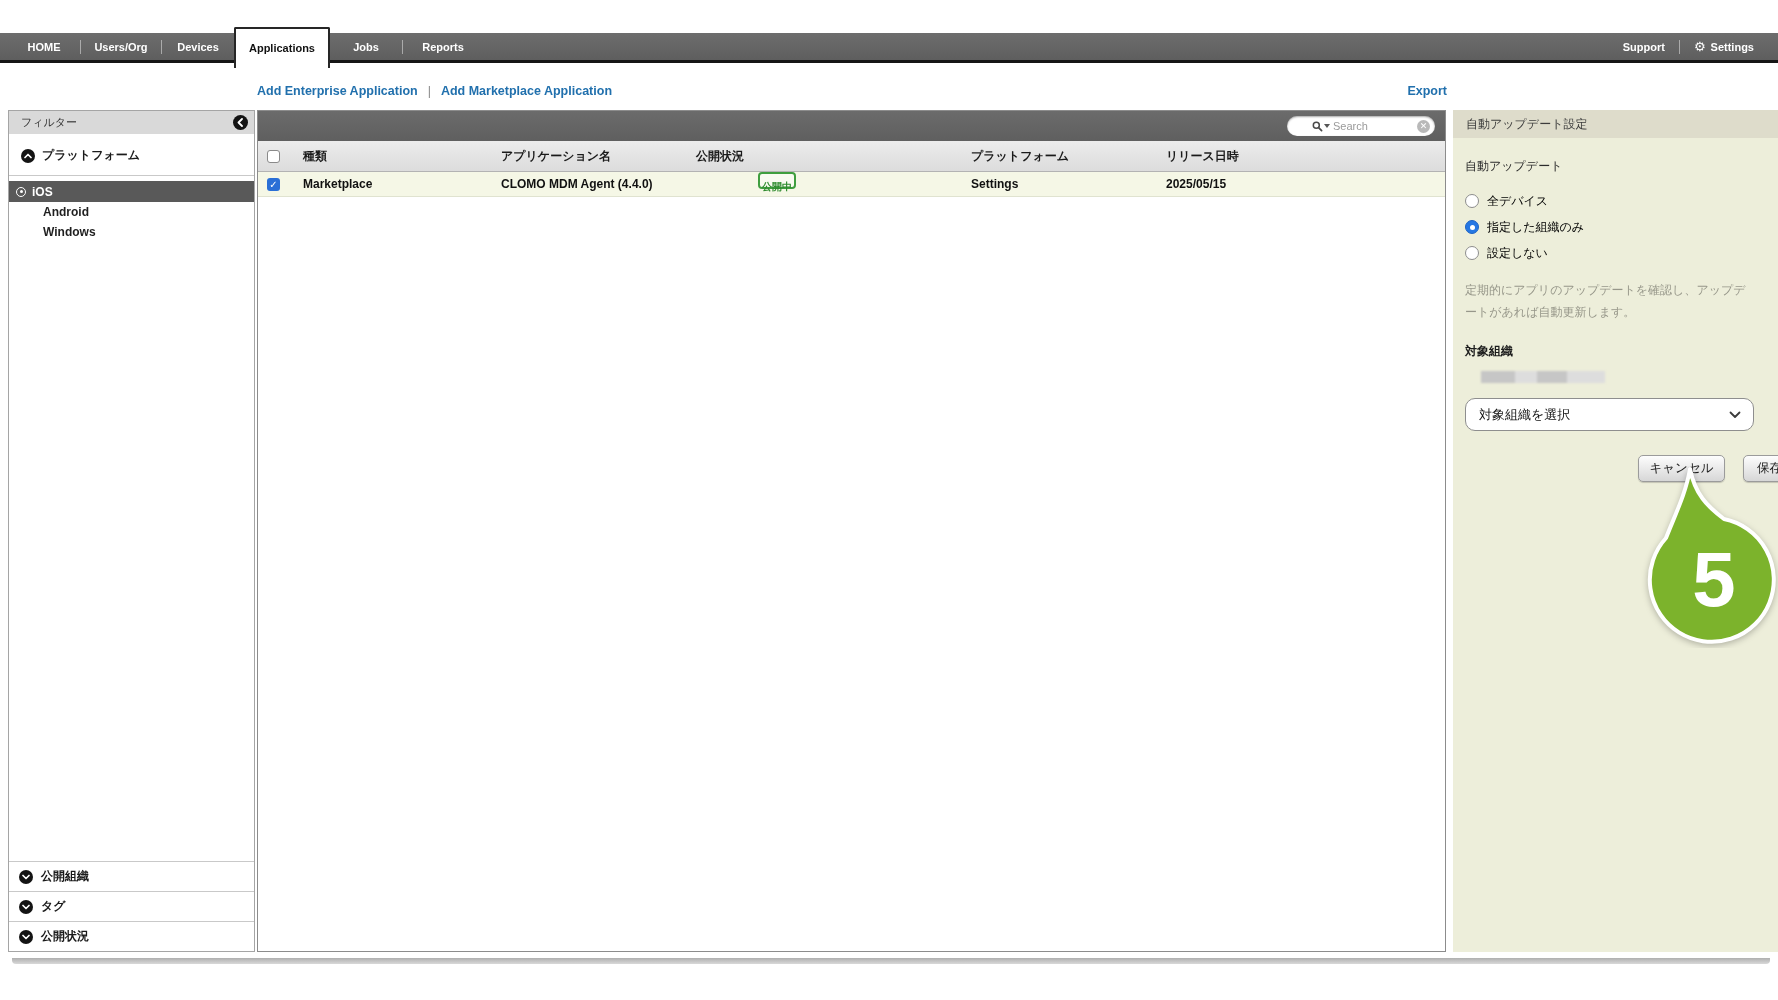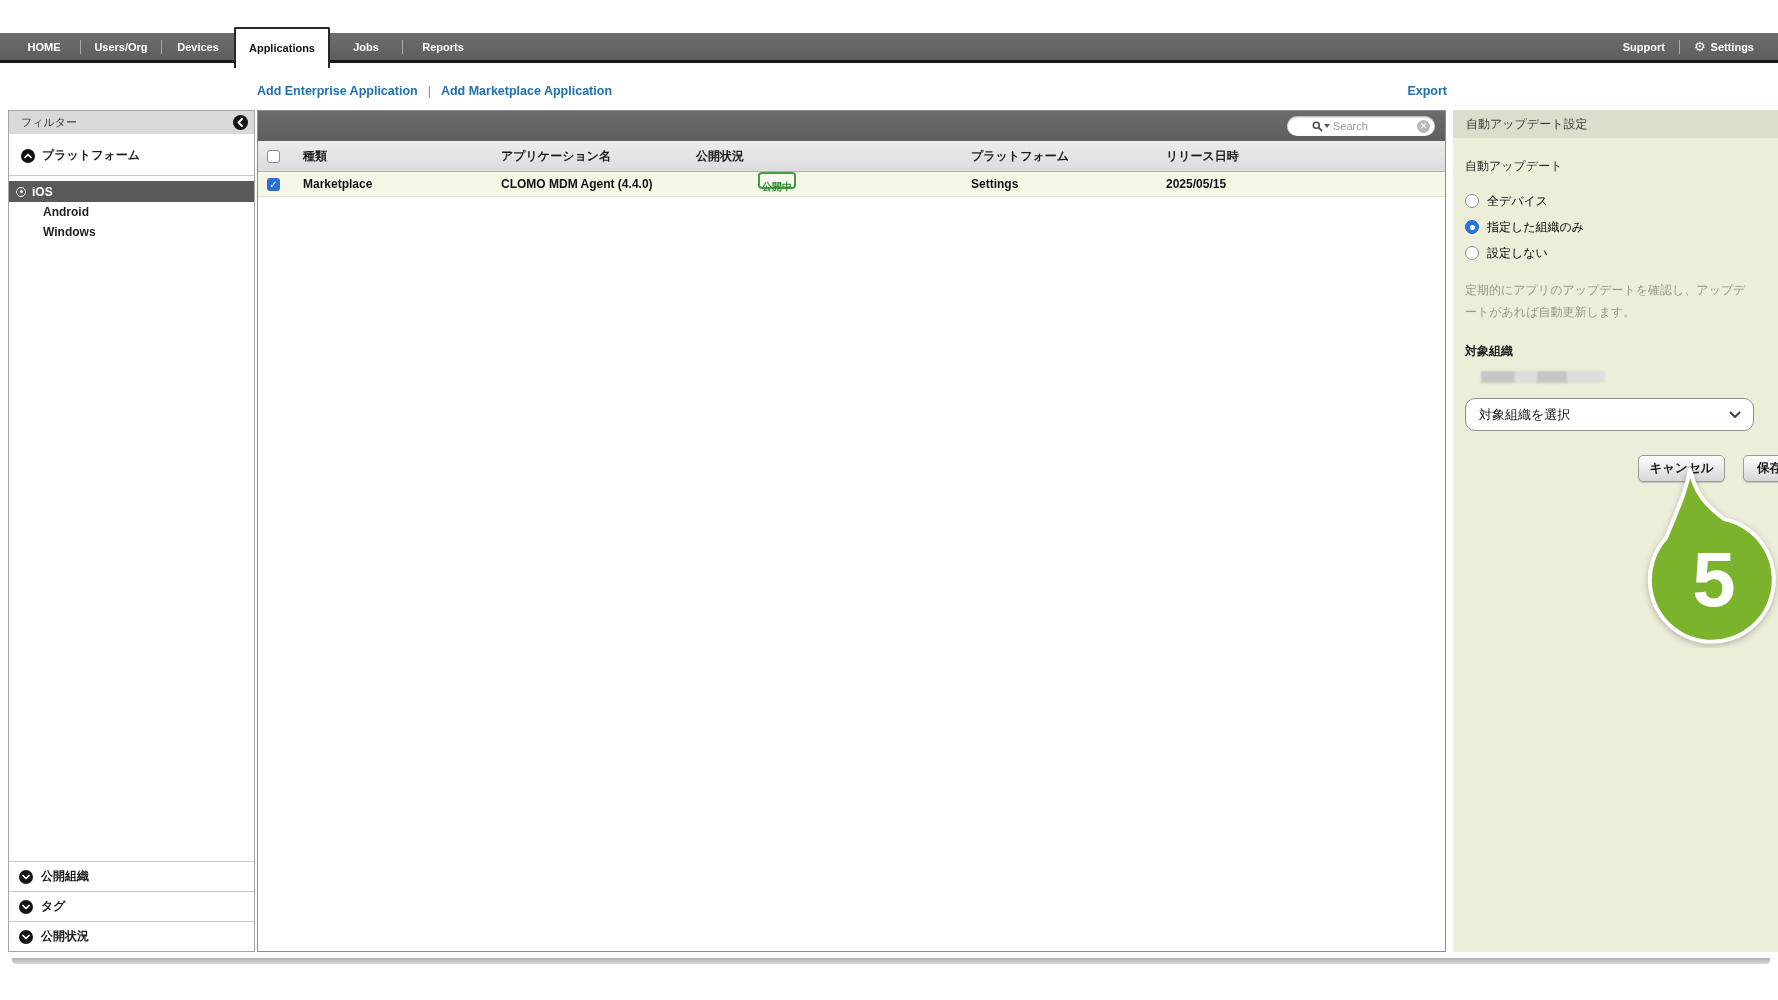--- a/index.html
+++ b/index.html
@@ -102,21 +102,21 @@
   .redacted i:nth-child(odd)  { background:#c6c6c6; }
   .redacted i:nth-child(even) { background:#dddddd; }
   .selectbox { margin-top:15px; width:289px; height:33px; background:#fff; border:1px solid #8e8e8e;
                border-radius:10px; display:flex; align-items:center; padding:0 12px 0 13px;
                font-size:13px; color:#111; cursor:pointer; }
   .selectbox .chev { margin-left:auto; }
   .btn-row { margin-top:24px; display:flex; justify-content:flex-end; gap:18px; }
   .btn { height:27px; background:linear-gradient(#fdfdfd,#d7d7d7); border:1px solid #9b9b9b;
          border-radius:5px; font-size:12.5px; color:#1c1c1c; display:flex; align-items:center;
          justify-content:center; cursor:pointer; box-shadow:0 1px 1px rgba(0,0,0,.18);
-         font-family:inherit;font-weight:bold; }
+         font-family:inherit; }
   .btn.cancel { width:87px; } .btn.save { width:53px; }
 
   
   .balloon { position:absolute; left:1638px; top:466px; width:150px; height:182px; z-index:20; }
 
   
   .bottom-shadow { position:absolute; left:12px; top:958px; width:1758px; height:6px; opacity:.8;
                    background:linear-gradient(#9b9b9b,#cfcfcf); border-radius:0 0 4px 4px; }
 </style>
 </head>

